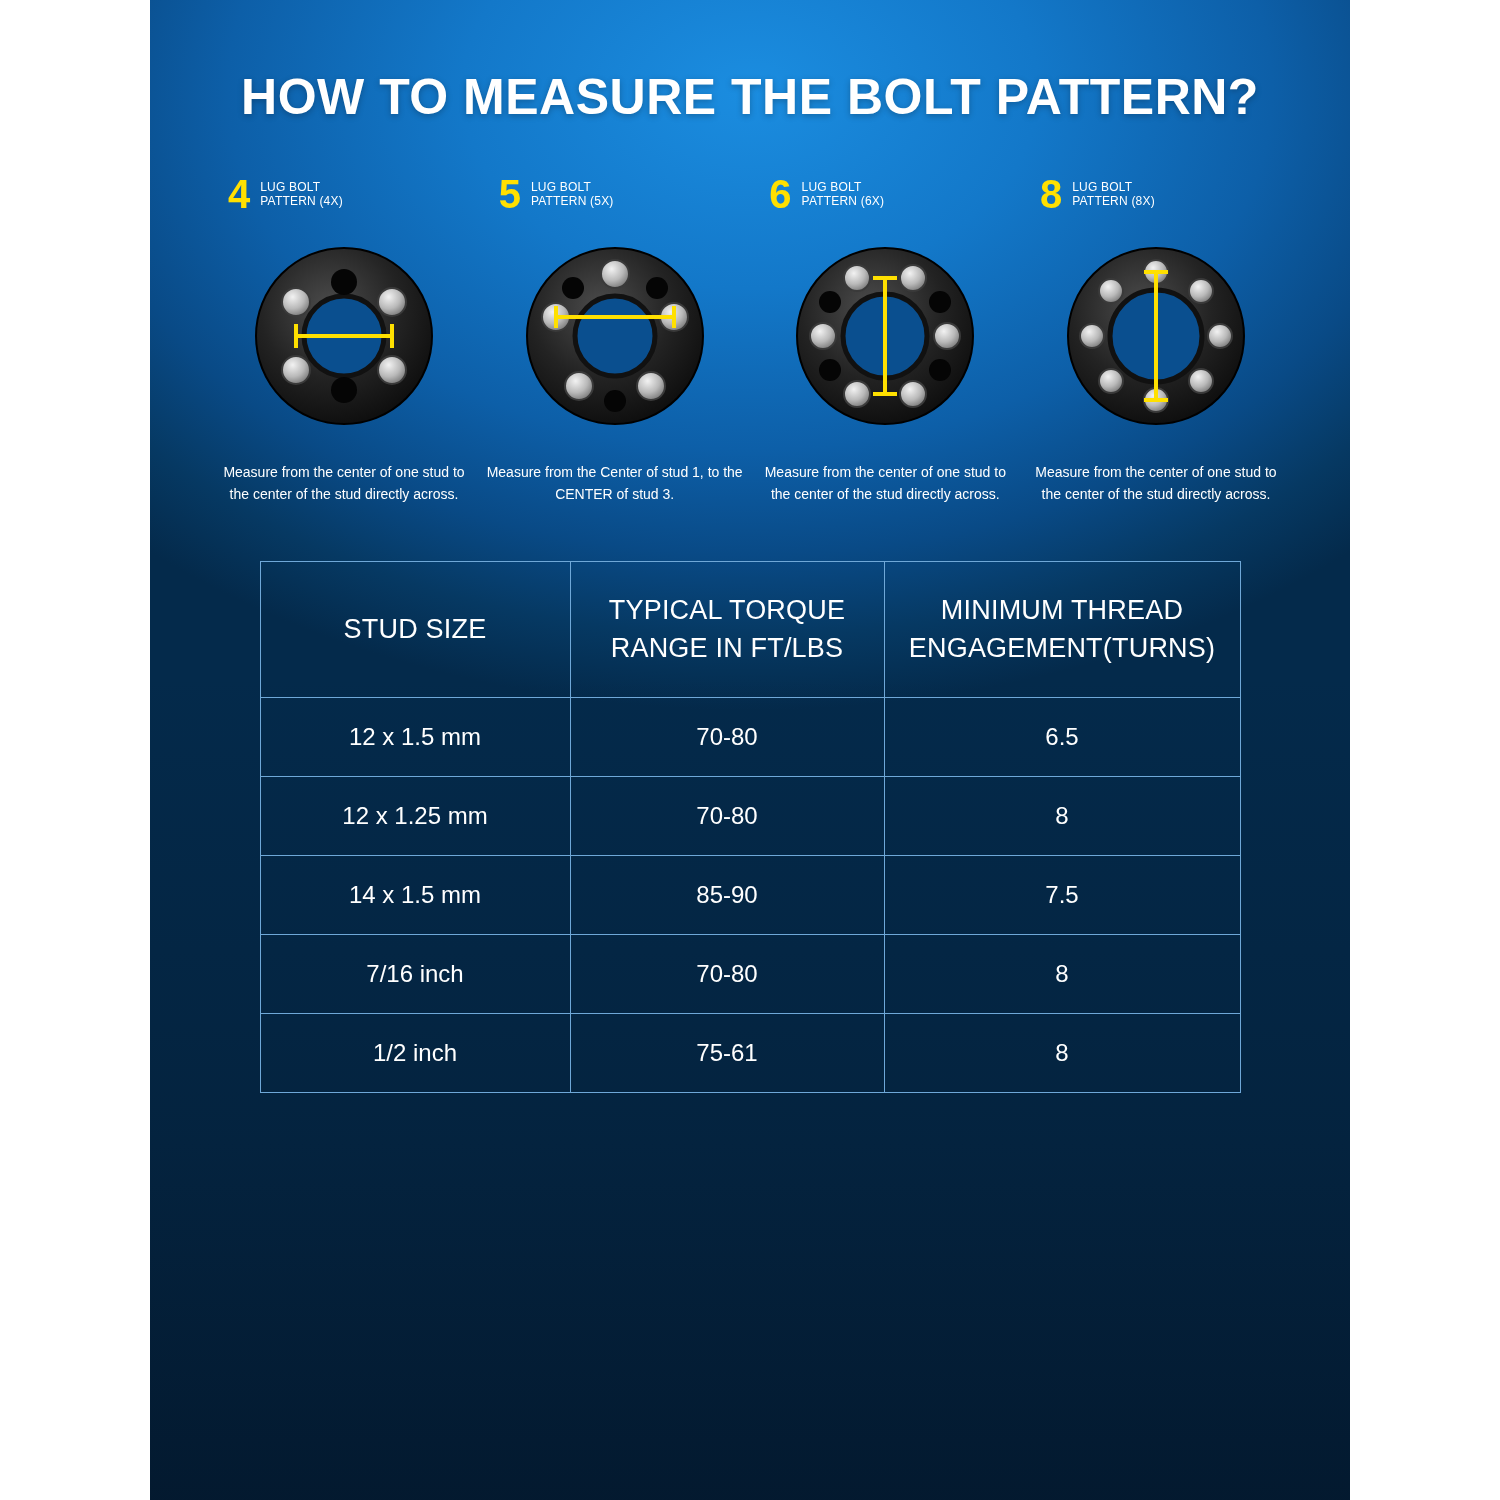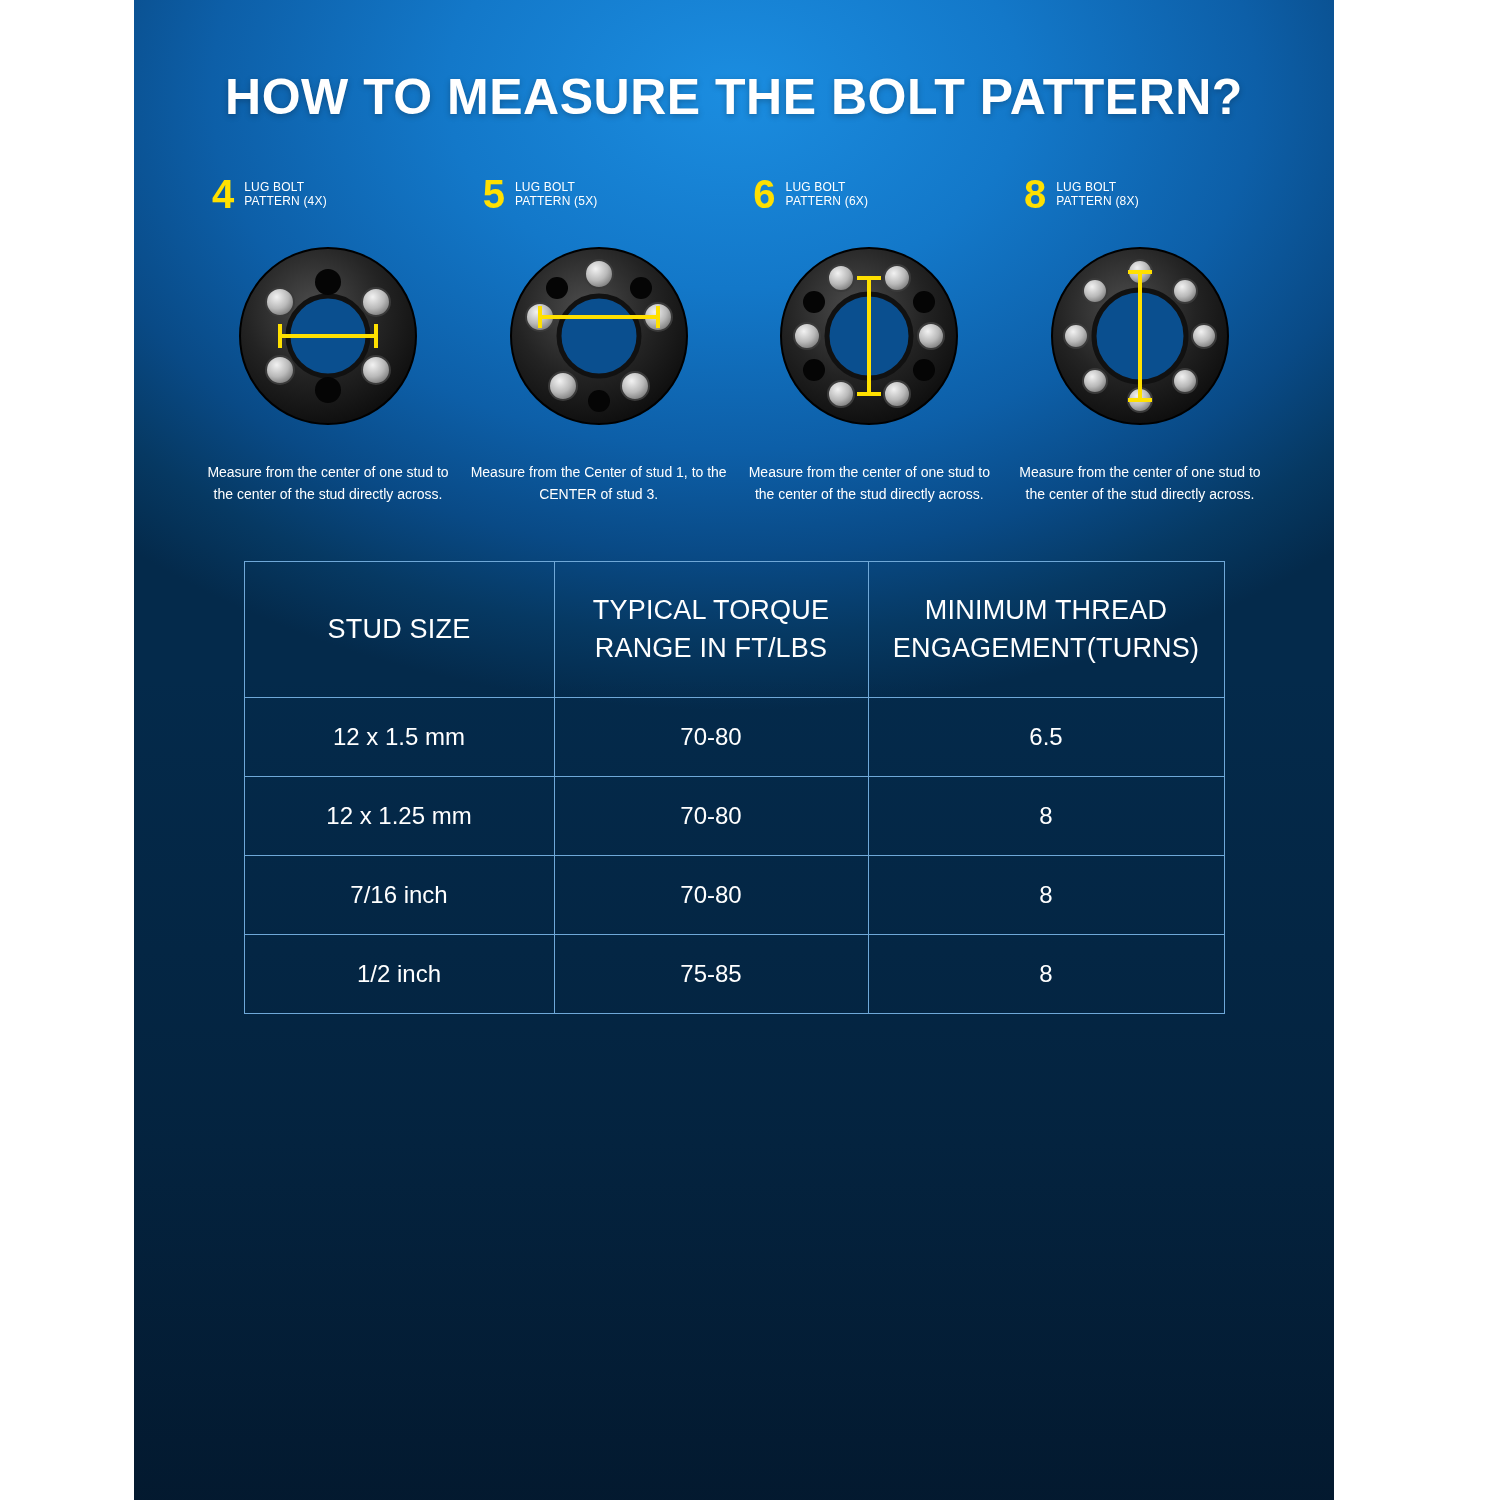--- a/index.html
+++ b/index.html
@@ -8,21 +8,21 @@
     background: #ffffff;
   }
   body {
     width: 1500px;
     height: 1500px;
     font-family: "Liberation Sans", sans-serif;
     overflow: hidden;
   }
   #poster {
     position: absolute;
-    left: 134px;
+    left: 150px;
     top: 0;
     width: 1200px;
     height: 1500px;
     background:
       radial-gradient(ellipse 900px 620px at 50% 6%, #1b8de0 0%, #1378c9 32%, #0d5fa8 58%, #094a86 75%, #063963 88%, #042a4b 100%);
     overflow: hidden;
   }
   #poster::after {
     content: "";
     position: absolute;
@@ -295,25 +295,30 @@
         <td>12 x 1.5 mm</td>
         <td>70-80</td>
         <td>6.5</td>
       </tr>
       <tr>
         <td>12 x 1.25 mm</td>
         <td>70-80</td>
         <td>8</td>
       </tr>
       <tr>
+        <td>14 x 1.5 mm</td>
+        <td>85-90</td>
+        <td>7.5</td>
+      </tr>
+      <tr>
         <td>7/16 inch</td>
         <td>70-80</td>
         <td>8</td>
       </tr>
       <tr>
         <td>1/2 inch</td>
-        <td>75-85</td>
+        <td>75-61</td>
         <td>8</td>
       </tr>
     </tbody>
   </table>
 
 </div>
 
 </body></html>

